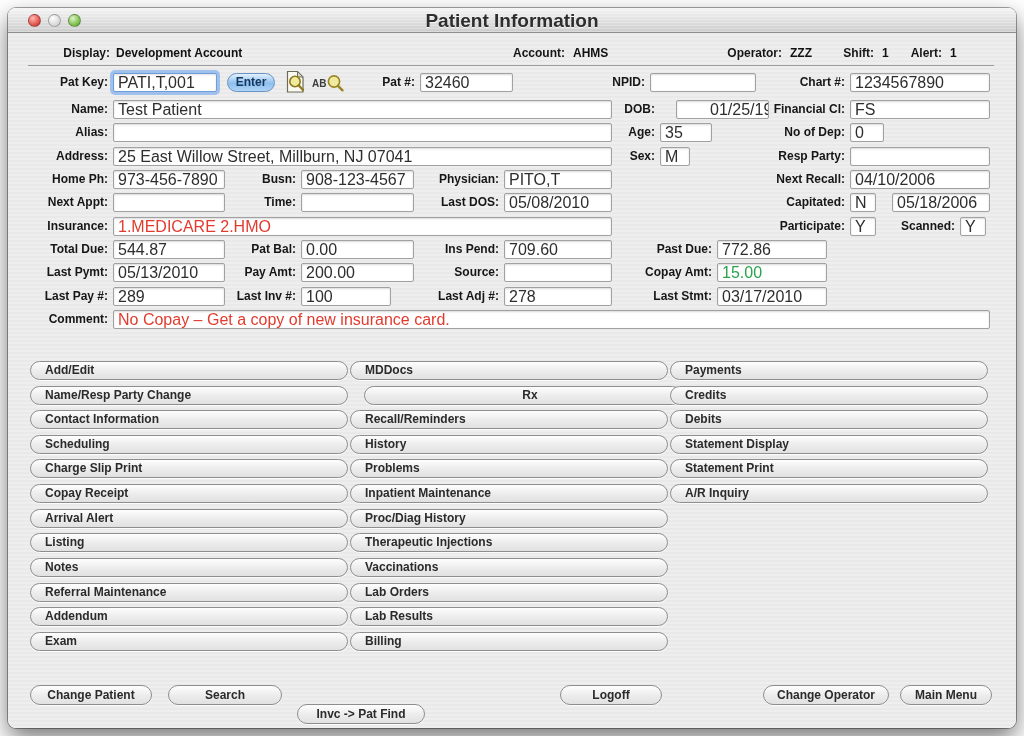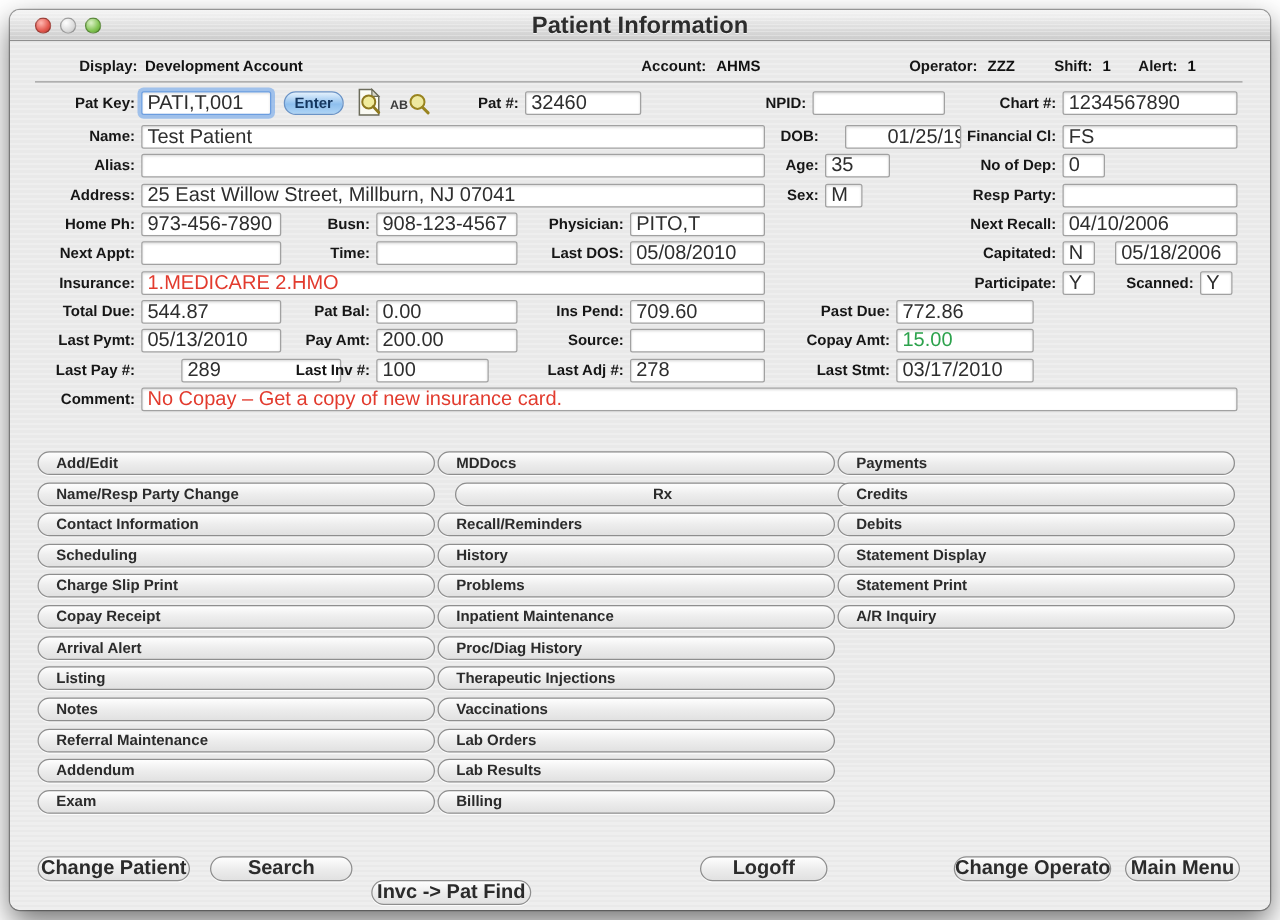--- a/index.html
+++ b/index.html
@@ -37,21 +37,21 @@
        background:linear-gradient(#e3f1fd,#8ebfee 55%,#aed4f5);border:1px solid #6a93c6;
        font-size:12px;font-weight:bold;color:#14365f;line-height:17px;cursor:default;}
   .iconbox{position:absolute;cursor:default;}
 
   .menubtn{position:absolute;box-sizing:border-box;width:318px;height:19px;border:1px solid #8e8e8e;
        border-radius:10px;background:linear-gradient(#fefefe,#ededed 50%,#e1e1e1);
        font-size:12px;font-weight:bold;color:#2b2b2b;line-height:17px;padding-left:14px;
        box-shadow:0 1px 0 rgba(255,255,255,.8);cursor:default;white-space:nowrap;overflow:hidden;}
   .footbtn{position:absolute;box-sizing:border-box;height:20px;border:1px solid #8e8e8e;
        border-radius:10px;background:linear-gradient(#fefefe,#ededed 50%,#e1e1e1);
-       font-size:16px;font-weight:bold;color:#2b2b2b;line-height:18px;text-align:center;
+       font-size:12px;font-weight:bold;color:#2b2b2b;line-height:18px;text-align:center;
        box-shadow:0 1px 0 rgba(255,255,255,.8);cursor:default;white-space:nowrap;overflow:hidden;}
 </style>
 </head>
 <body>
 
 <div id="stage">
 <div id="window">
 
   <div id="titlebar">
     <span class="light red"></span>
@@ -156,21 +156,21 @@
   <div class="lbl" style="left:10px;top:255px;width:90px;">Last Pymt:</div>
   <div class="fld" style="left:105px;top:255px;width:112px;">05/13/2010</div>
   <div class="lbl" style="left:195px;top:255px;width:93px;">Pay Amt:</div>
   <div class="fld" style="left:293px;top:255px;width:113px;">200.00</div>
   <div class="lbl" style="left:385px;top:255px;width:106px;">Source:</div>
   <div class="fld" style="left:496px;top:255px;width:108px;"></div>
   <div class="lbl" style="left:595px;top:255px;width:109px;">Copay Amt:</div>
   <div class="fld green" style="left:709px;top:255px;width:110px;">15.00</div>
 
   <div class="lbl" style="left:10px;top:279px;width:90px;">Last Pay #:</div>
-  <div class="fld" style="left:105px;top:279px;width:128px;margin-left:32px;">289</div>
+  <div class="fld" style="left:105px;top:279px;width:112px;">289</div>
   <div class="lbl" style="left:195px;top:279px;width:93px;">Last Inv #:</div>
   <div class="fld" style="left:293px;top:279px;width:90px;">100</div>
   <div class="lbl" style="left:385px;top:279px;width:106px;">Last Adj #:</div>
   <div class="fld" style="left:496px;top:279px;width:108px;">278</div>
   <div class="lbl" style="left:595px;top:279px;width:109px;">Last Stmt:</div>
   <div class="fld" style="left:709px;top:279px;width:110px;">03/17/2010</div>
 
   <div class="lbl" style="left:10px;top:302px;width:90px;">Comment:</div>
   <div class="fld red" style="left:105px;top:302px;width:877px;">No Copay – Get a copy of new insurance card.</div>
 

